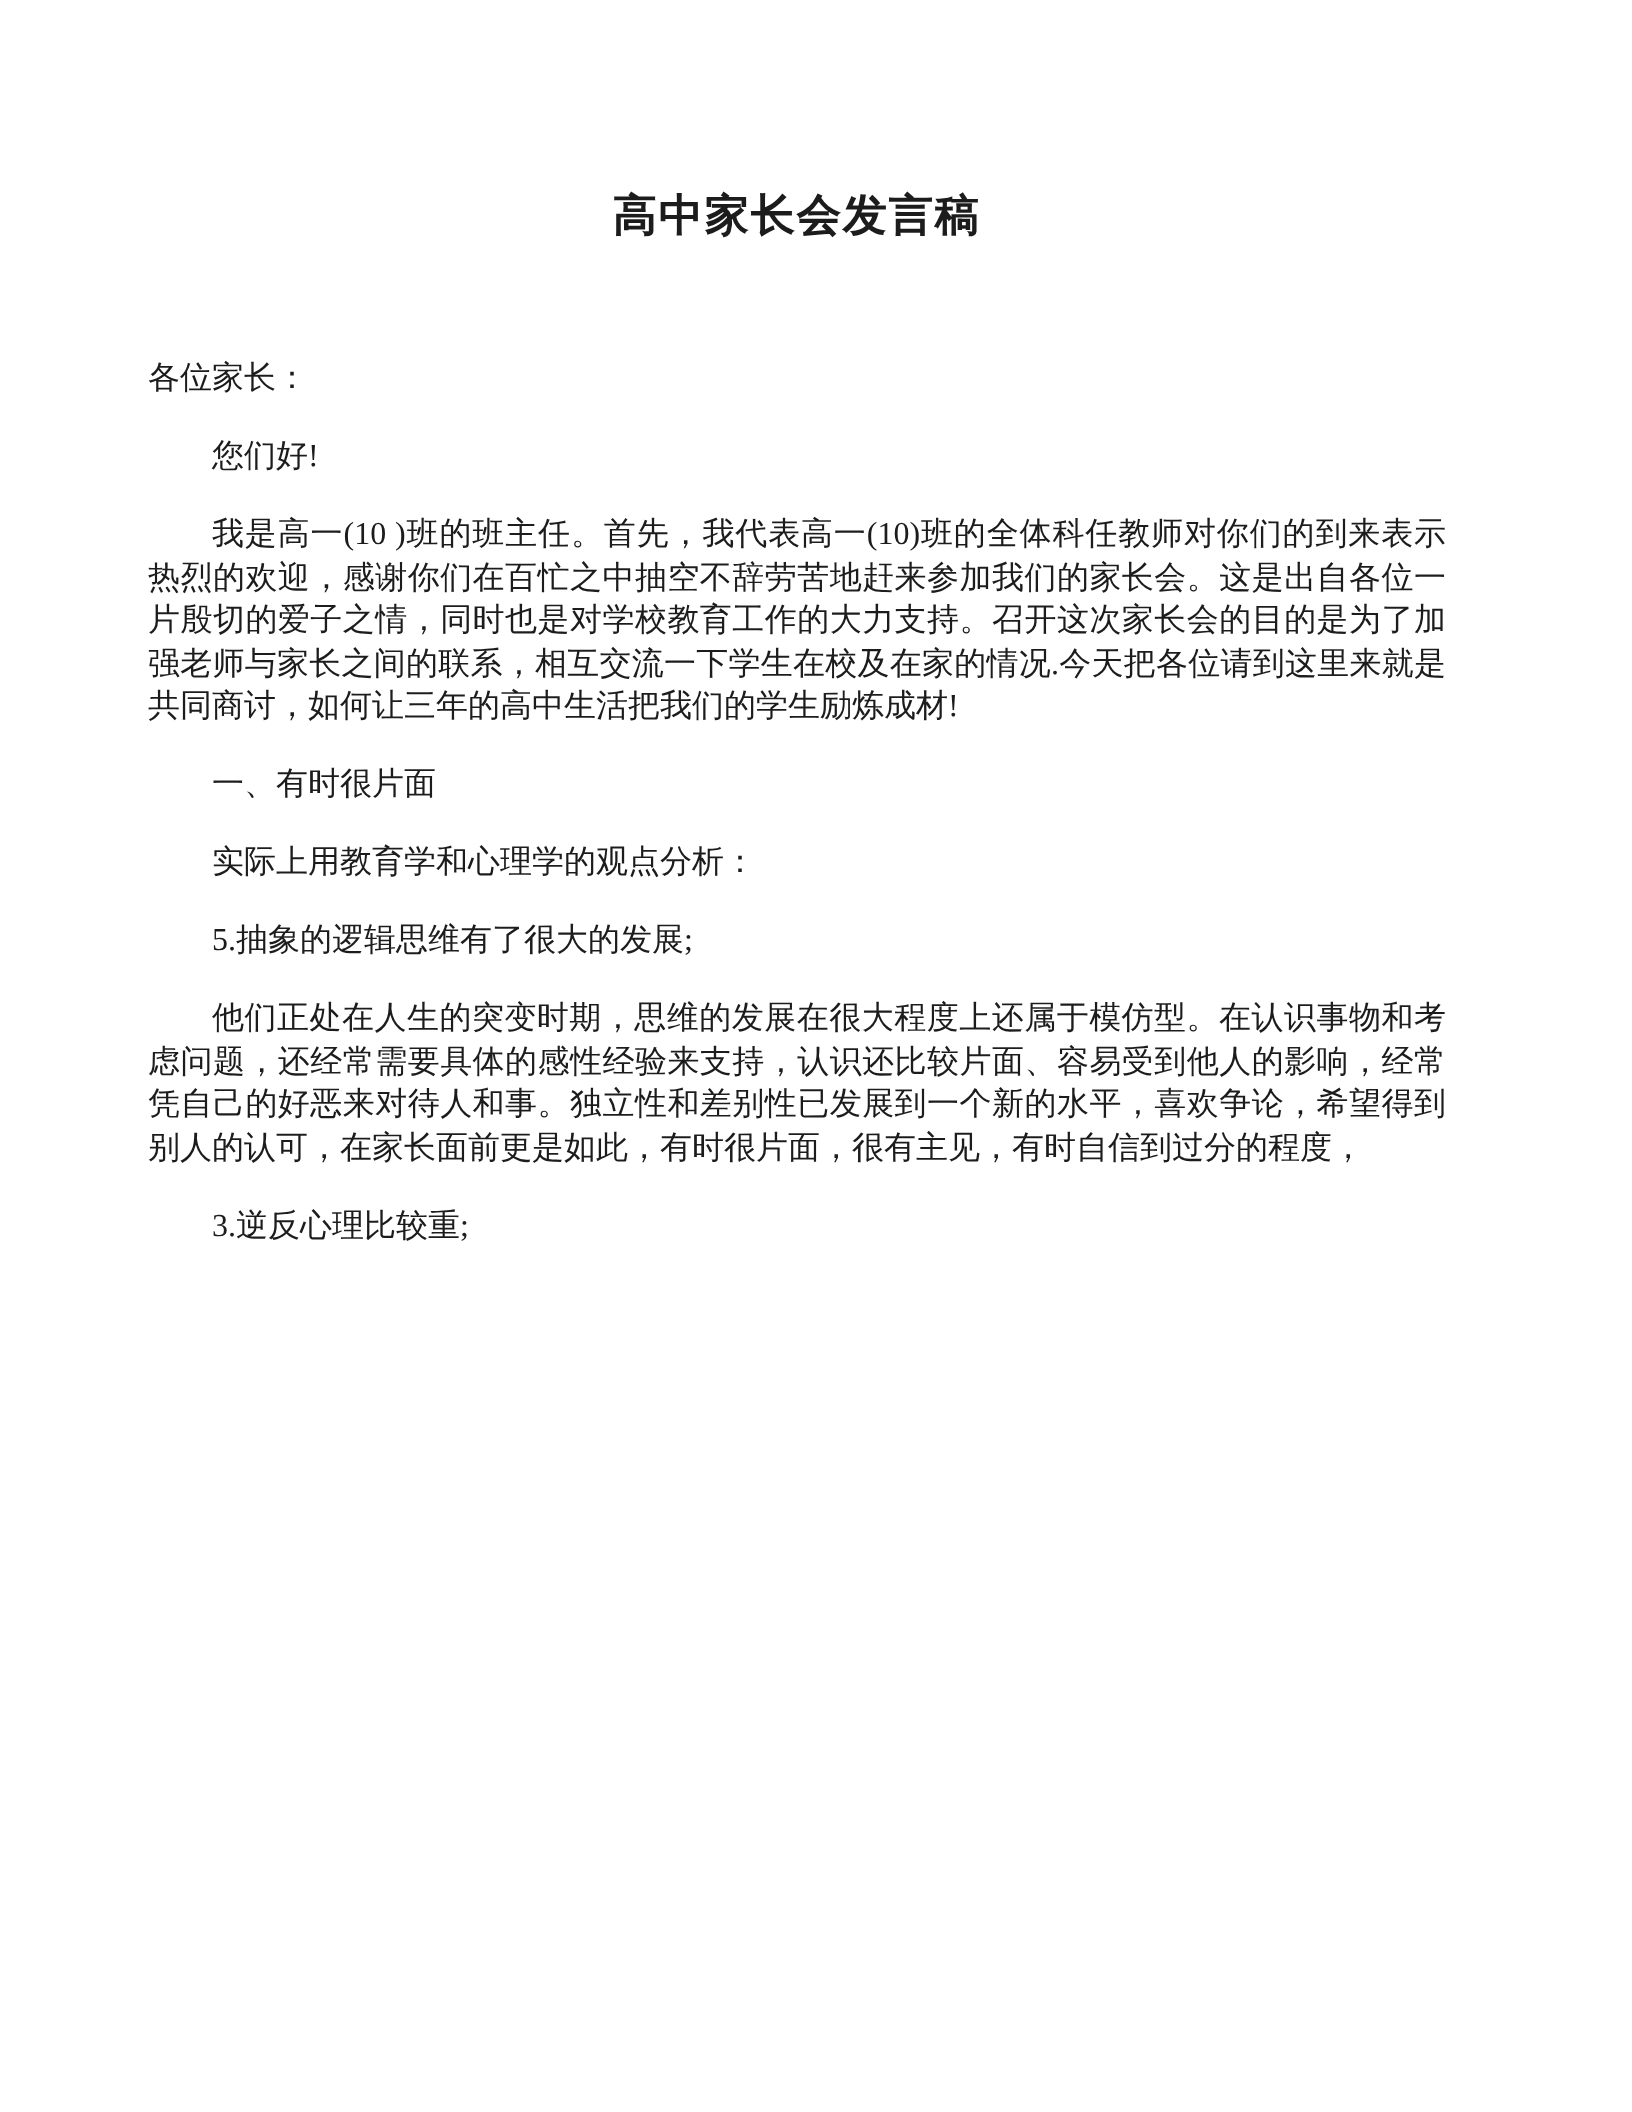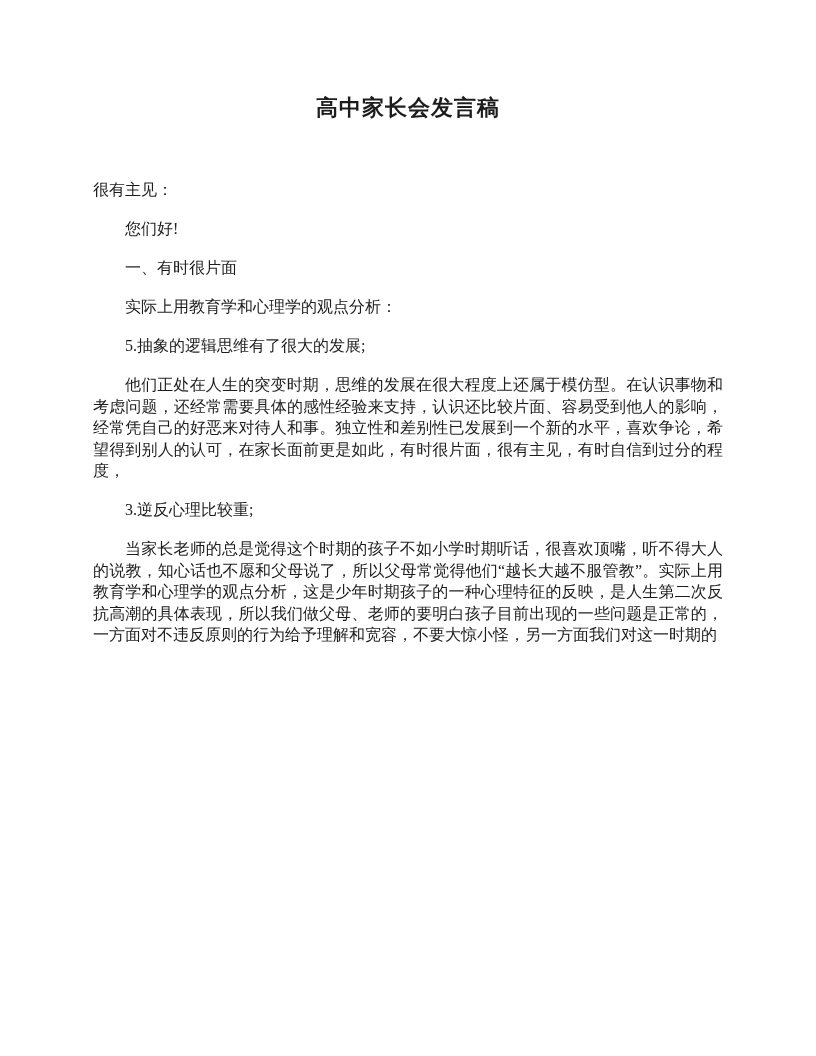--- a/index.html
+++ b/index.html
@@ -4,21 +4,21 @@
 <style>
   html, body {
     margin: 0;
     padding: 0;
     background: #ffffff;
   }
   .page {
     width: 816px;
     height: 1056px;
     box-sizing: border-box;
-    padding: 94px 93px 0 93px;
+    padding: 94px 93px 0 74px;
     background: #ffffff;
     font-family: "Liberation Serif", serif;
     color: #1c1c1c;
     overflow: hidden;
   }
   .doc-title {
     font-size: 22px;
     line-height: 28px;
     font-weight: bold;
     text-align: center;
@@ -35,22 +35,22 @@
   .para.indent {
     text-indent: 2em;
   }
 </style>
 </head>
 <body>
 
 <div class="page">
   <h1 class="doc-title">高中家长会发言稿</h1>
   <div id="doc-body" class="doc-body">
-      <p class="para">很有主见：</p>
+      <p class="para">各位家长：</p>
       <p class="para indent">您们好!</p>
+      <p class="para indent">我是高一(10 )班的班主任。首先，我代表高一(10)班的全体科任教师对你们的到来表示热烈的欢迎，感谢你们在百忙之中抽空不辞劳苦地赶来参加我们的家长会。这是出自各位一片殷切的爱子之情，同时也是对学校教育工作的大力支持。召开这次家长会的目的是为了加强老师与家长之间的联系，相互交流一下学生在校及在家的情况.今天把各位请到这里来就是共同商讨，如何让三年的高中生活把我们的学生励炼成材!</p>
       <p class="para indent">一、有时很片面</p>
       <p class="para indent">实际上用教育学和心理学的观点分析：</p>
       <p class="para indent">5.抽象的逻辑思维有了很大的发展;</p>
       <p class="para indent">他们正处在人生的突变时期，思维的发展在很大程度上还属于模仿型。在认识事物和考虑问题，还经常需要具体的感性经验来支持，认识还比较片面、容易受到他人的影响，经常凭自己的好恶来对待人和事。独立性和差别性已发展到一个新的水平，喜欢争论，希望得到别人的认可，在家长面前更是如此，有时很片面，很有主见，有时自信到过分的程度，</p>
       <p class="para indent">3.逆反心理比较重;</p>
-      <p class="para indent">当家长老师的总是觉得这个时期的孩子不如小学时期听话，很喜欢顶嘴，听不得大人的说教，知心话也不愿和父母说了，所以父母常觉得他们“越长大越不服管教”。实际上用教育学和心理学的观点分析，这是少年时期孩子的一种心理特征的反映，是人生第二次反抗高潮的具体表现，所以我们做父母、老师的要明白孩子目前出现的一些问题是正常的，一方面对不违反原则的行为给予理解和宽容，不要大惊小怪，另一方面我们对这一时期的</p>
     </div>
 </div>
 
 </body></html>

